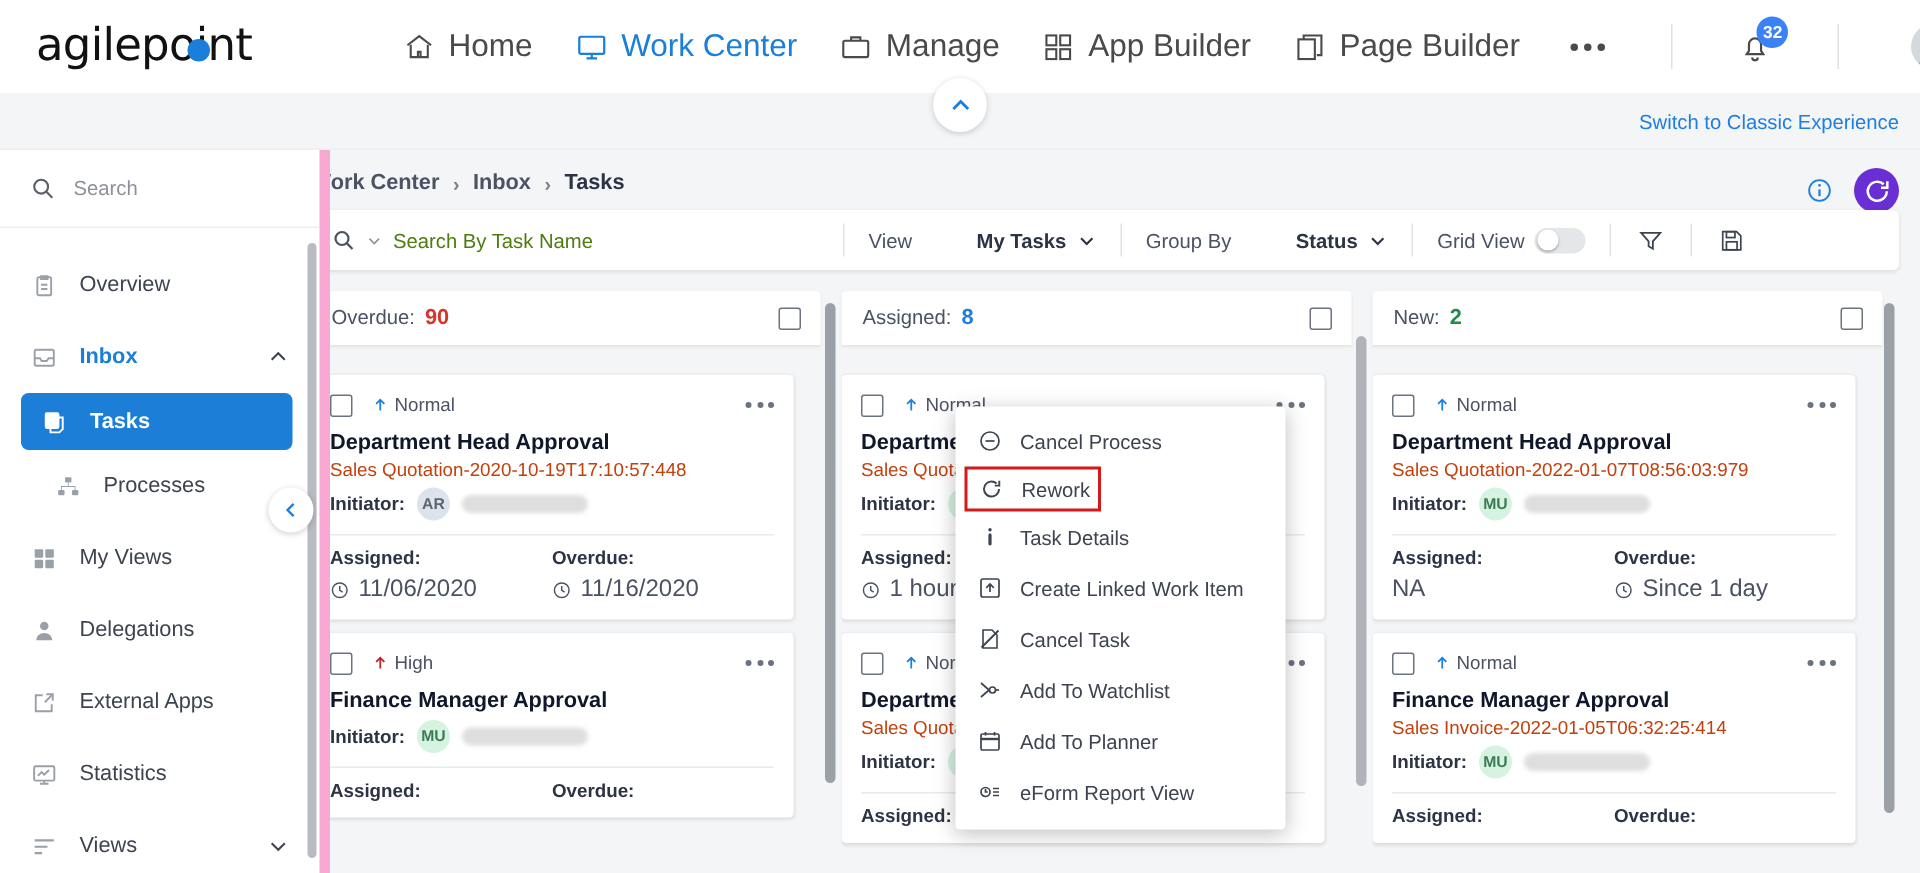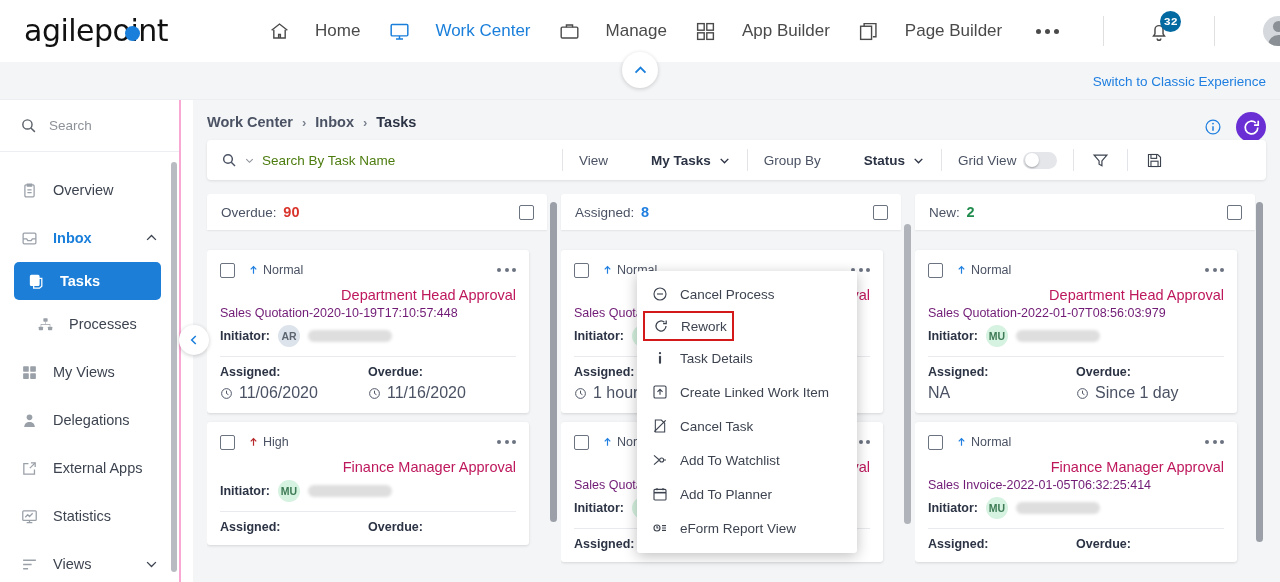--- a/index.html
+++ b/index.html
@@ -22,33 +22,32 @@
     font-family: "DejaVu Sans", sans-serif;
     font-size: 30px; font-weight: 400; color: #111; letter-spacing: -0.5px;
     line-height: 40px; white-space: nowrap;
   }
   .logo-dot {
     position: absolute; width: 15px; height: 15px; border-radius: 50%;
     background: #1a7fdb; left: 101px; top: 15px;
   }
   .nav-items { display: flex; align-items: center; margin-left: 100px; gap: 28px; }
   .nav-item { display: flex; align-items: center; gap: 9px; cursor: pointer; }
-  .nav-item .lbl { font-size: 17px; color: #4a4a4a; white-space: nowrap; margin-left: 16px; }
+  .nav-item .lbl { font-size: 21px; color: #4a4a4a; white-space: nowrap; }
   .nav-item.active .lbl { color: #1a7fdb; }
   .nav-icon { display: flex; align-items: center; justify-content: center; width: 22px; height: 22px; }
   .nav-dots { display: flex; gap: 4px; align-items: center; cursor: pointer; margin-left: 6px; }
   .nav-dots i { width: 5px; height: 5px; border-radius: 50%; background: #4a4a4a; display:block; }
   .nav-divider { width: 1px; height: 30px; background: #e0e0e0; margin: 0 16px; }
   .bell-wrap { position: relative; cursor: pointer; }
   .badge {
     position: absolute; top: -9px; right: -11px; min-width: 21px; height: 21px;
-    border-radius: 50%; background: #0369a1; color: #fff; font-size: 11.5px;
+    border-radius: 50%; background: #3b82f6; color: #fff; font-size: 11.5px;
     display: flex; align-items: center; justify-content: center; font-weight: 600;
     padding: 0 3px;
-    font-family: Liberation Mono, monospace;
   }
   .avatar-wrap { display: flex; align-items: center; gap: 10px; cursor: pointer; margin-left: 4px; }
   .avatar-circle {
     width: 30px; height: 30px; border-radius: 50%; background: #d5d8dc;
     position: relative; overflow: hidden;
   }
   .avatar-circle::before {
     content: ""; position: absolute; width: 11px; height: 11px; border-radius: 50%;
     background: #8b9096; left: 9.5px; top: 5px;
   }
@@ -72,22 +71,22 @@
   .banner {
     position: absolute; top: 62px; left: 0; width: 1280px; height: 38px;
     background: #f4f5f7; border-bottom: 1px solid #eceef1; z-index: 30;
   }
   .switch-classic {
     position: absolute; right: 14px; top: 12px; font-size: 13.5px; color: #1f7fe0; cursor: pointer;
   }
 
   
   .sidebar {
-    position: absolute; top: 100px; left: 0; width: 181px; height: 482px;
-    background: #fff; border-right: 2px solid #f9a8d4; z-index: 20;
+    position: absolute; top: 100px; left: 0; width: 220px; height: 482px;
+    background: #fff; border-right: 7px solid #f9a8d4; z-index: 20;
   }
   .side-search {
     height: 52px; display: flex; align-items: center; gap: 12px; padding-left: 20px;
     border-bottom: 1px solid #eceef1; cursor: text;
   }
   .side-search .ph { font-size: 13.5px; color: #8d9299; }
   .side-list { padding-top: 14px; }
   .side-item {
     height: 48px; display: flex; align-items: center; gap: 14px; padding-left: 20px;
     cursor: pointer; position: relative;
@@ -182,23 +181,23 @@
     margin-bottom: 9px; padding: 10px 13px 11px 13px; width: 322px;
   }
   .card-top { display: flex; align-items: center; justify-content: space-between; height: 20px; }
   .card-top-left { display: flex; align-items: center; gap: 13px; }
   .prio { display: flex; align-items: center; gap: 4px; font-size: 12.5px; }
   .prio.normal { color: #4a5263; }
   .prio.high { color: #4a5263; }
   .dots { display: flex; gap: 3.5px; cursor: pointer; padding: 4px 0; }
   .dots i { width: 4px; height: 4px; border-radius: 50%; background: #6b7280; display: block; }
   .card-title {
-    font-size: 14.5px; font-weight: 400; color: #be185d; margin-top: 7px; cursor: pointer; text-align: right;
-  }
-  .card-sub { font-size: 12.5px; color: #701a75; margin-top: 3px; }
+    font-size: 14.5px; font-weight: 700; color: #0f172a; margin-top: 7px; cursor: pointer;
+  }
+  .card-sub { font-size: 12.5px; color: #c2410c; margin-top: 3px; }
   .card-init { display: flex; align-items: center; gap: 8px; margin-top: 5px; }
   .card-init .k { font-size: 12.5px; font-weight: 700; color: #2b3344; }
   .ini-badge {
     width: 22px; height: 22px; border-radius: 50%; font-size: 10.5px; font-weight: 700;
     display: flex; align-items: center; justify-content: center;
   }
   .ini-badge.gray { background: #dde3ea; color: #5c6570; }
   .ini-badge.green { background: #d6f2e0; color: #3d7a55; }
   .ini-blur { width: 84px; height: 12px; border-radius: 6px; background: #dedede; filter: blur(1.4px); }
   .card-hr { height: 1px; background: #e8eaed; margin: 9px 0 8px 0; }

